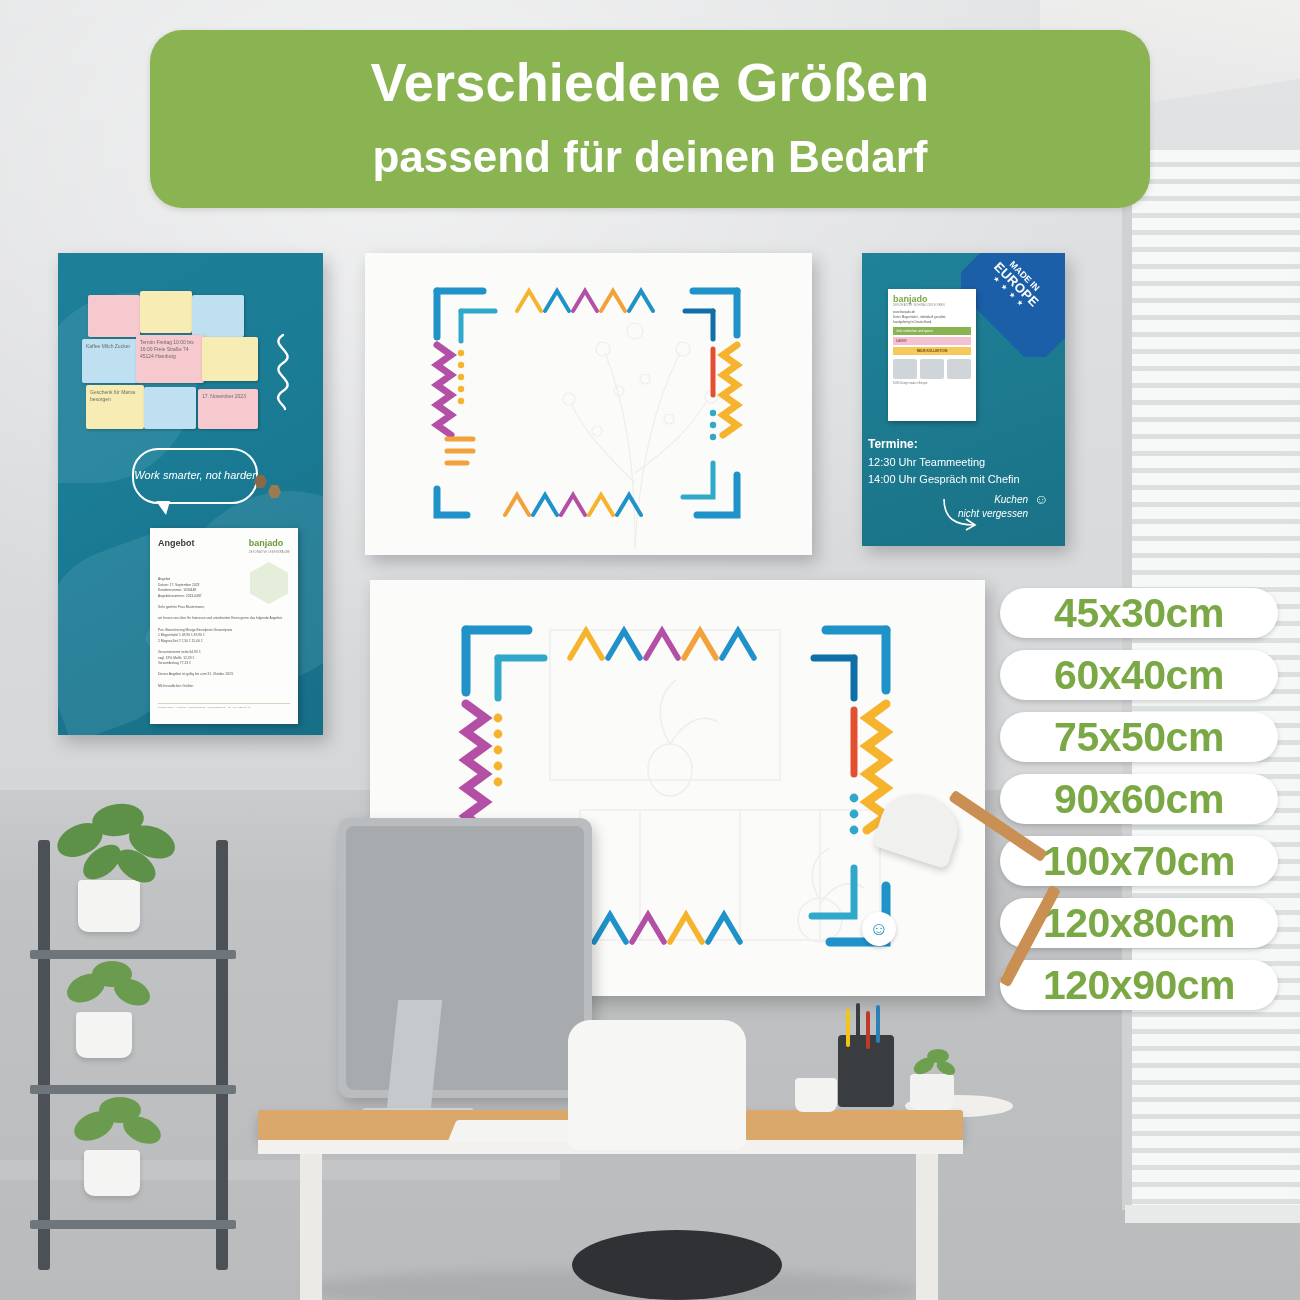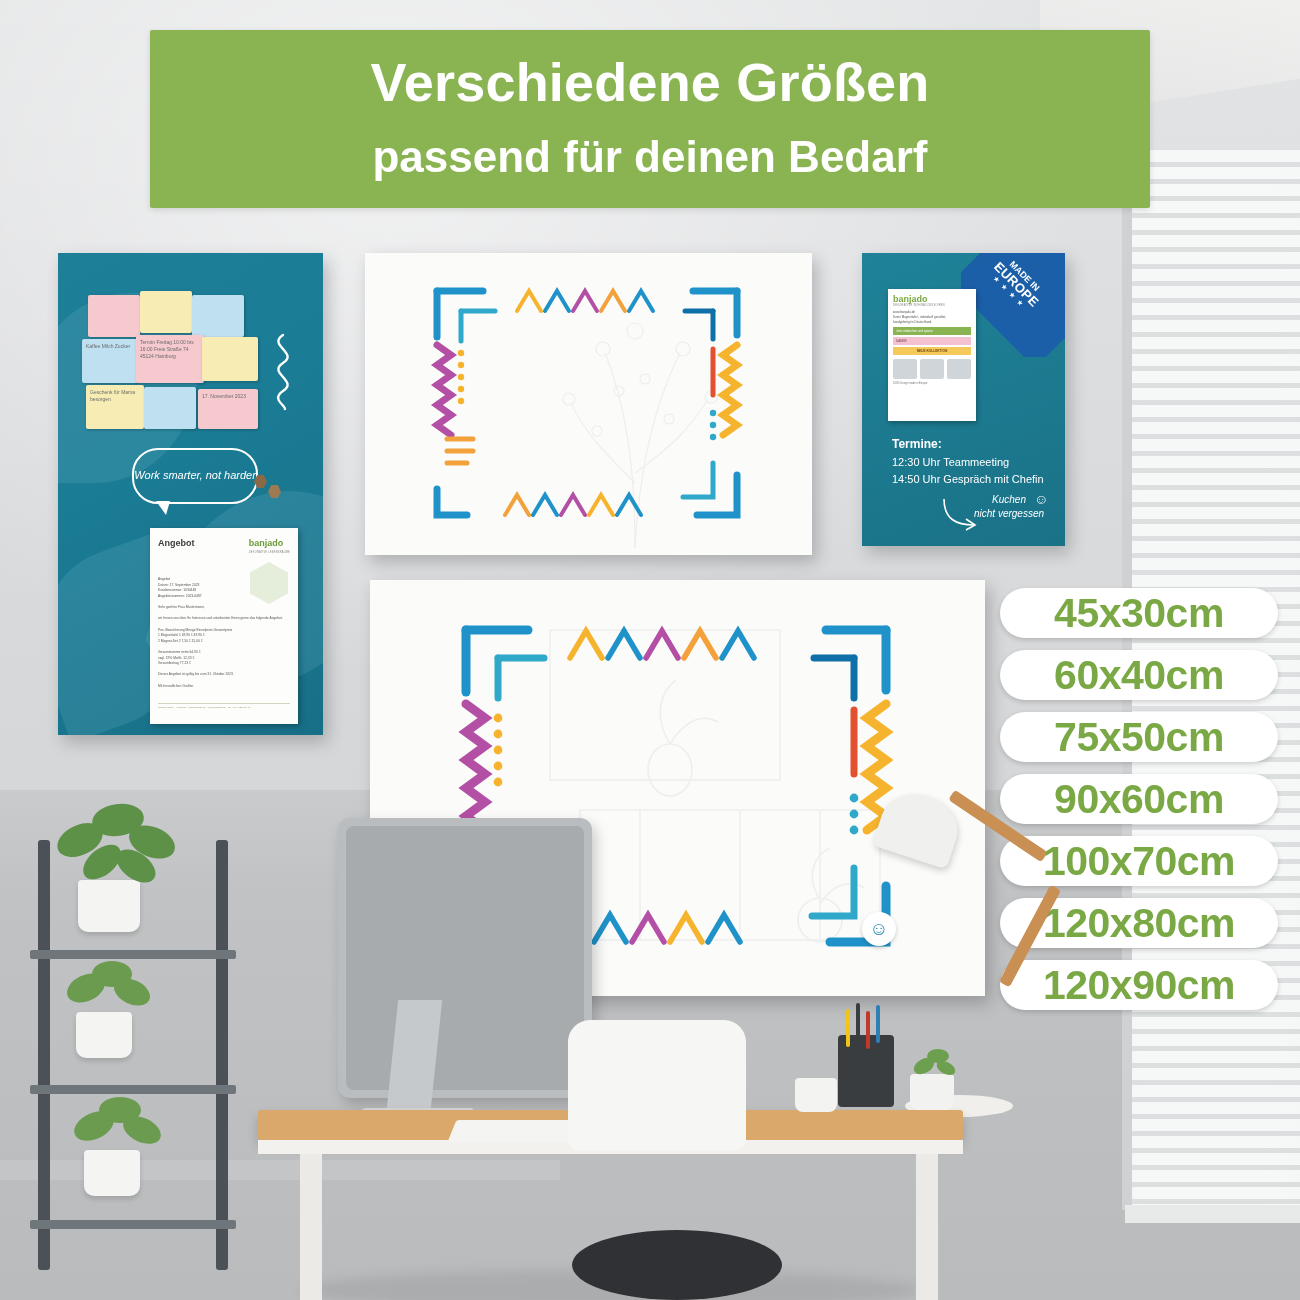--- a/index.html
+++ b/index.html
@@ -46,21 +46,21 @@
   .window-frame{
     position:absolute;right:168px;top:150px;width:10px;height:1060px;
     background:#cfd1d2;
   }
   .windowsill{
     position:absolute;right:0;top:1205px;width:175px;height:18px;background:#e8eaea;
   }
   
   .banner{
     position:absolute;left:150px;top:30px;width:1000px;height:178px;
-    background:#8ab352;border-radius:2px;
+    background:#8ab352;border-radius:32px;
     display:flex;flex-direction:column;align-items:center;justify-content:center;
     box-shadow:0 2px 6px rgba(0,0,0,.12);
   }
   .banner .l1{
     color:#ffffff;font-size:54px;font-weight:bold;letter-spacing:.2px;line-height:1.05;
   }
   .banner .l2{
     color:#ffffff;font-size:44px;font-weight:bold;line-height:1.2;margin-top:20px;
   }
   
@@ -143,26 +143,26 @@
   }
   .flyer .brand{color:#7aa844;font-size:9px;font-weight:bold;}
   .flyer .brandsub{font-size:2.6px;color:#7e7e7e;letter-spacing:.3px;}
   .flyer .lead{font-size:3px;color:#555;line-height:1.6;margin-top:3px;}
   .flyer .gbox{margin-top:3px;background:#8ab352;color:#fff;font-size:3px;padding:2px 3px;}
   .flyer .pbox{margin-top:2px;background:#f3c1cf;color:#7a3b52;font-size:3px;padding:2px 3px;}
   .flyer .ybox{margin-top:2px;background:#f6c95b;color:#6b4b11;font-size:3.2px;padding:2px 3px;text-align:center;font-weight:bold;}
   .flyer .photos{display:flex;gap:3px;margin-top:4px;}
   .flyer .ph{width:24px;height:20px;background:#cfd5d8;border-radius:2px;}
   .poster-text{
-    position:absolute;left:30px;top:182px;color:#ffffff;font-size:11px;line-height:1.55;
+    position:absolute;left:6px;top:182px;color:#ffffff;font-size:11px;line-height:1.55;
   }
   .poster-text b{font-size:12px;}
   .poster-hand{
-    position:absolute;left:112px;top:240px;color:#fff;font-size:10px;font-style:italic;
-    line-height:1.4;text-align:center;
+    position:absolute;left:96px;top:240px;color:#fff;font-size:10px;font-style:italic;
+    line-height:1.4;text-align:right;
   }
   .arrow-curve{position:absolute;left:78px;top:244px;}
   
   .shelf{position:absolute;left:30px;top:830px;width:206px;height:450px;}
   .shelf-post{position:absolute;width:12px;height:430px;background:#4b5157;border-radius:3px;}
   .shelf-board{position:absolute;left:0;width:206px;height:9px;background:#6e757b;border-radius:2px;}
   .pot{position:absolute;background:#f4f4f2;border-radius:4px 4px 10px 10px;box-shadow:0 3px 5px rgba(0,0,0,.15);}
   .desk{
     position:absolute;left:258px;top:1110px;width:705px;height:30px;background:#d9a86a;border-radius:3px;
     box-shadow:0 6px 12px rgba(0,0,0,.18);
@@ -460,21 +460,21 @@
       <div class="ph"></div>
       <div class="ph"></div>
       <div class="ph"></div>
     </div>
     <div style="font-size:2.6px;color:#777;margin-top:3px;">100% Design made in Europe</div>
   </div>
 
   <div class="poster-text">
     <b>Termine:</b>
     <div>12:30 Uhr Teammeeting</div>
-    <div>14:50 Uhr Gespräch mit Chefin</div>
+    <div>14:00 Uhr Gespräch mit Chefin</div>
   </div>
 
   <svg class="arrow-curve" width="40" height="34" viewBox="0 0 40 34">
     <path d="M4 2 C4 22 16 28 34 28" stroke="#ffffff" stroke-width="1.6" fill="none"></path>
     <path d="M26 22 l9 6 -9 5" stroke="#ffffff" stroke-width="1.6" fill="none"></path>
   </svg>
 
   <div class="poster-hand" style="white-space:pre-line;">Kuchen
 nicht vergessen</div>
   <div style="position:absolute;left:172px;top:238px;color:#fff;font-size:14px;">☺</div>

